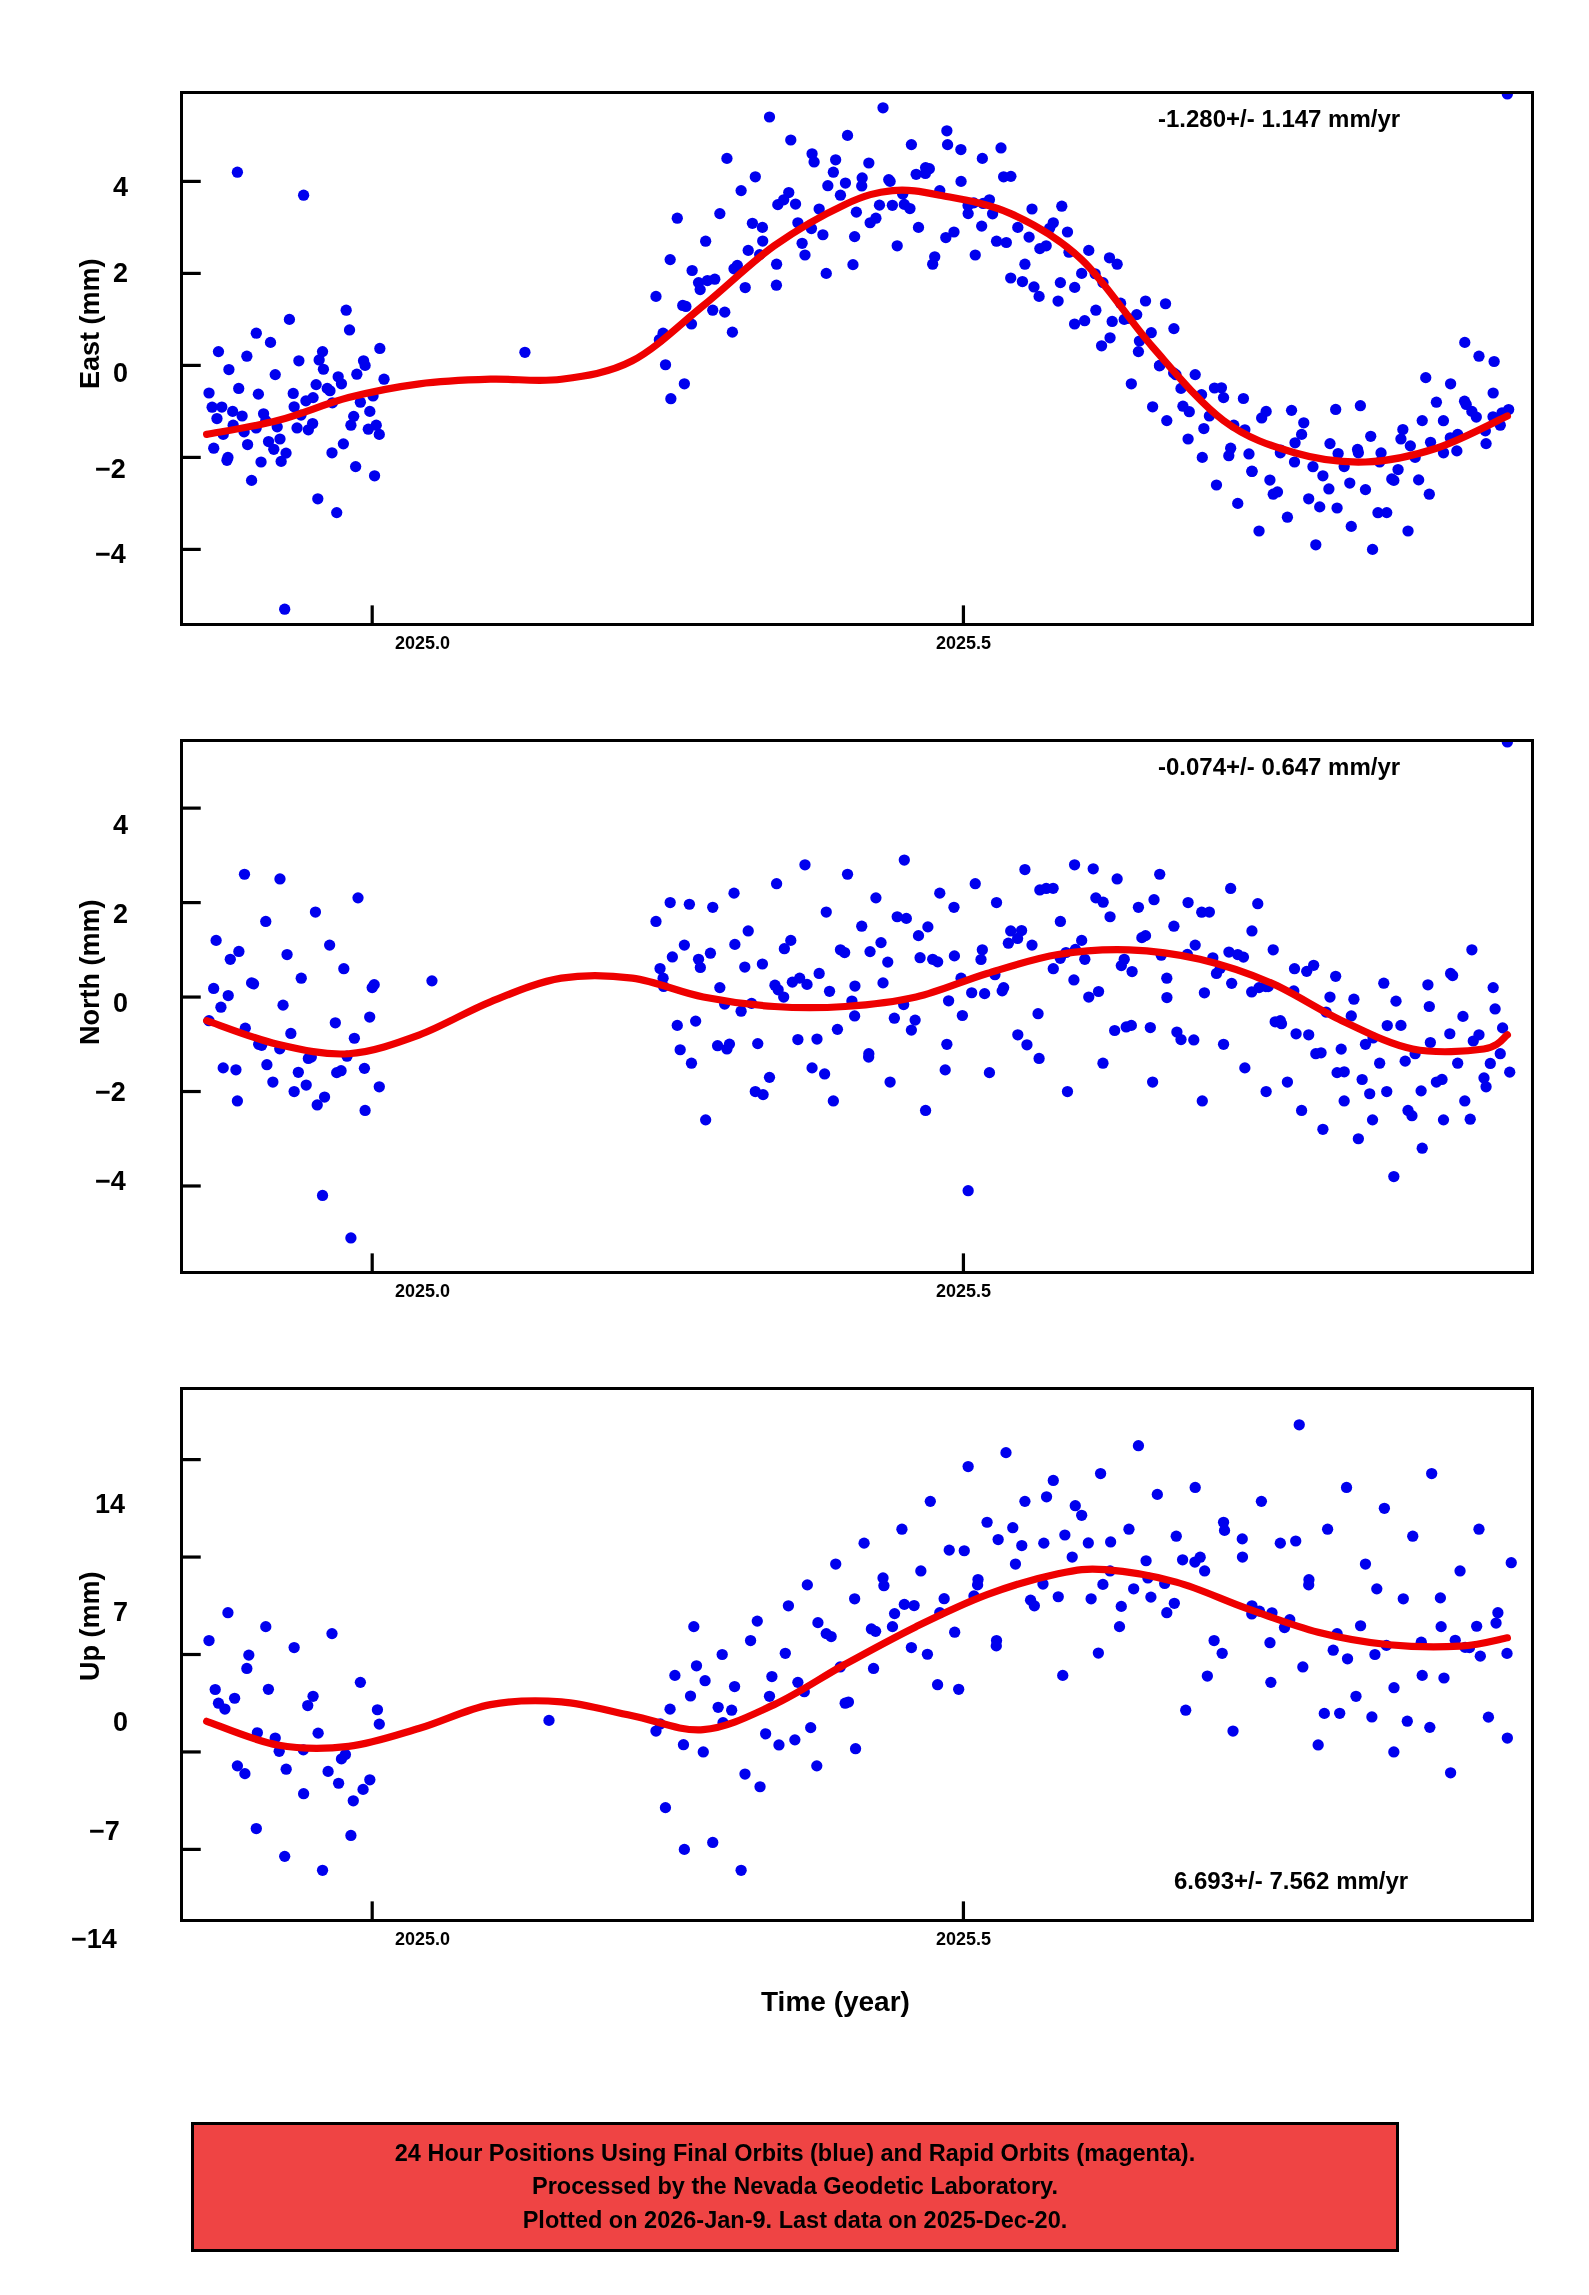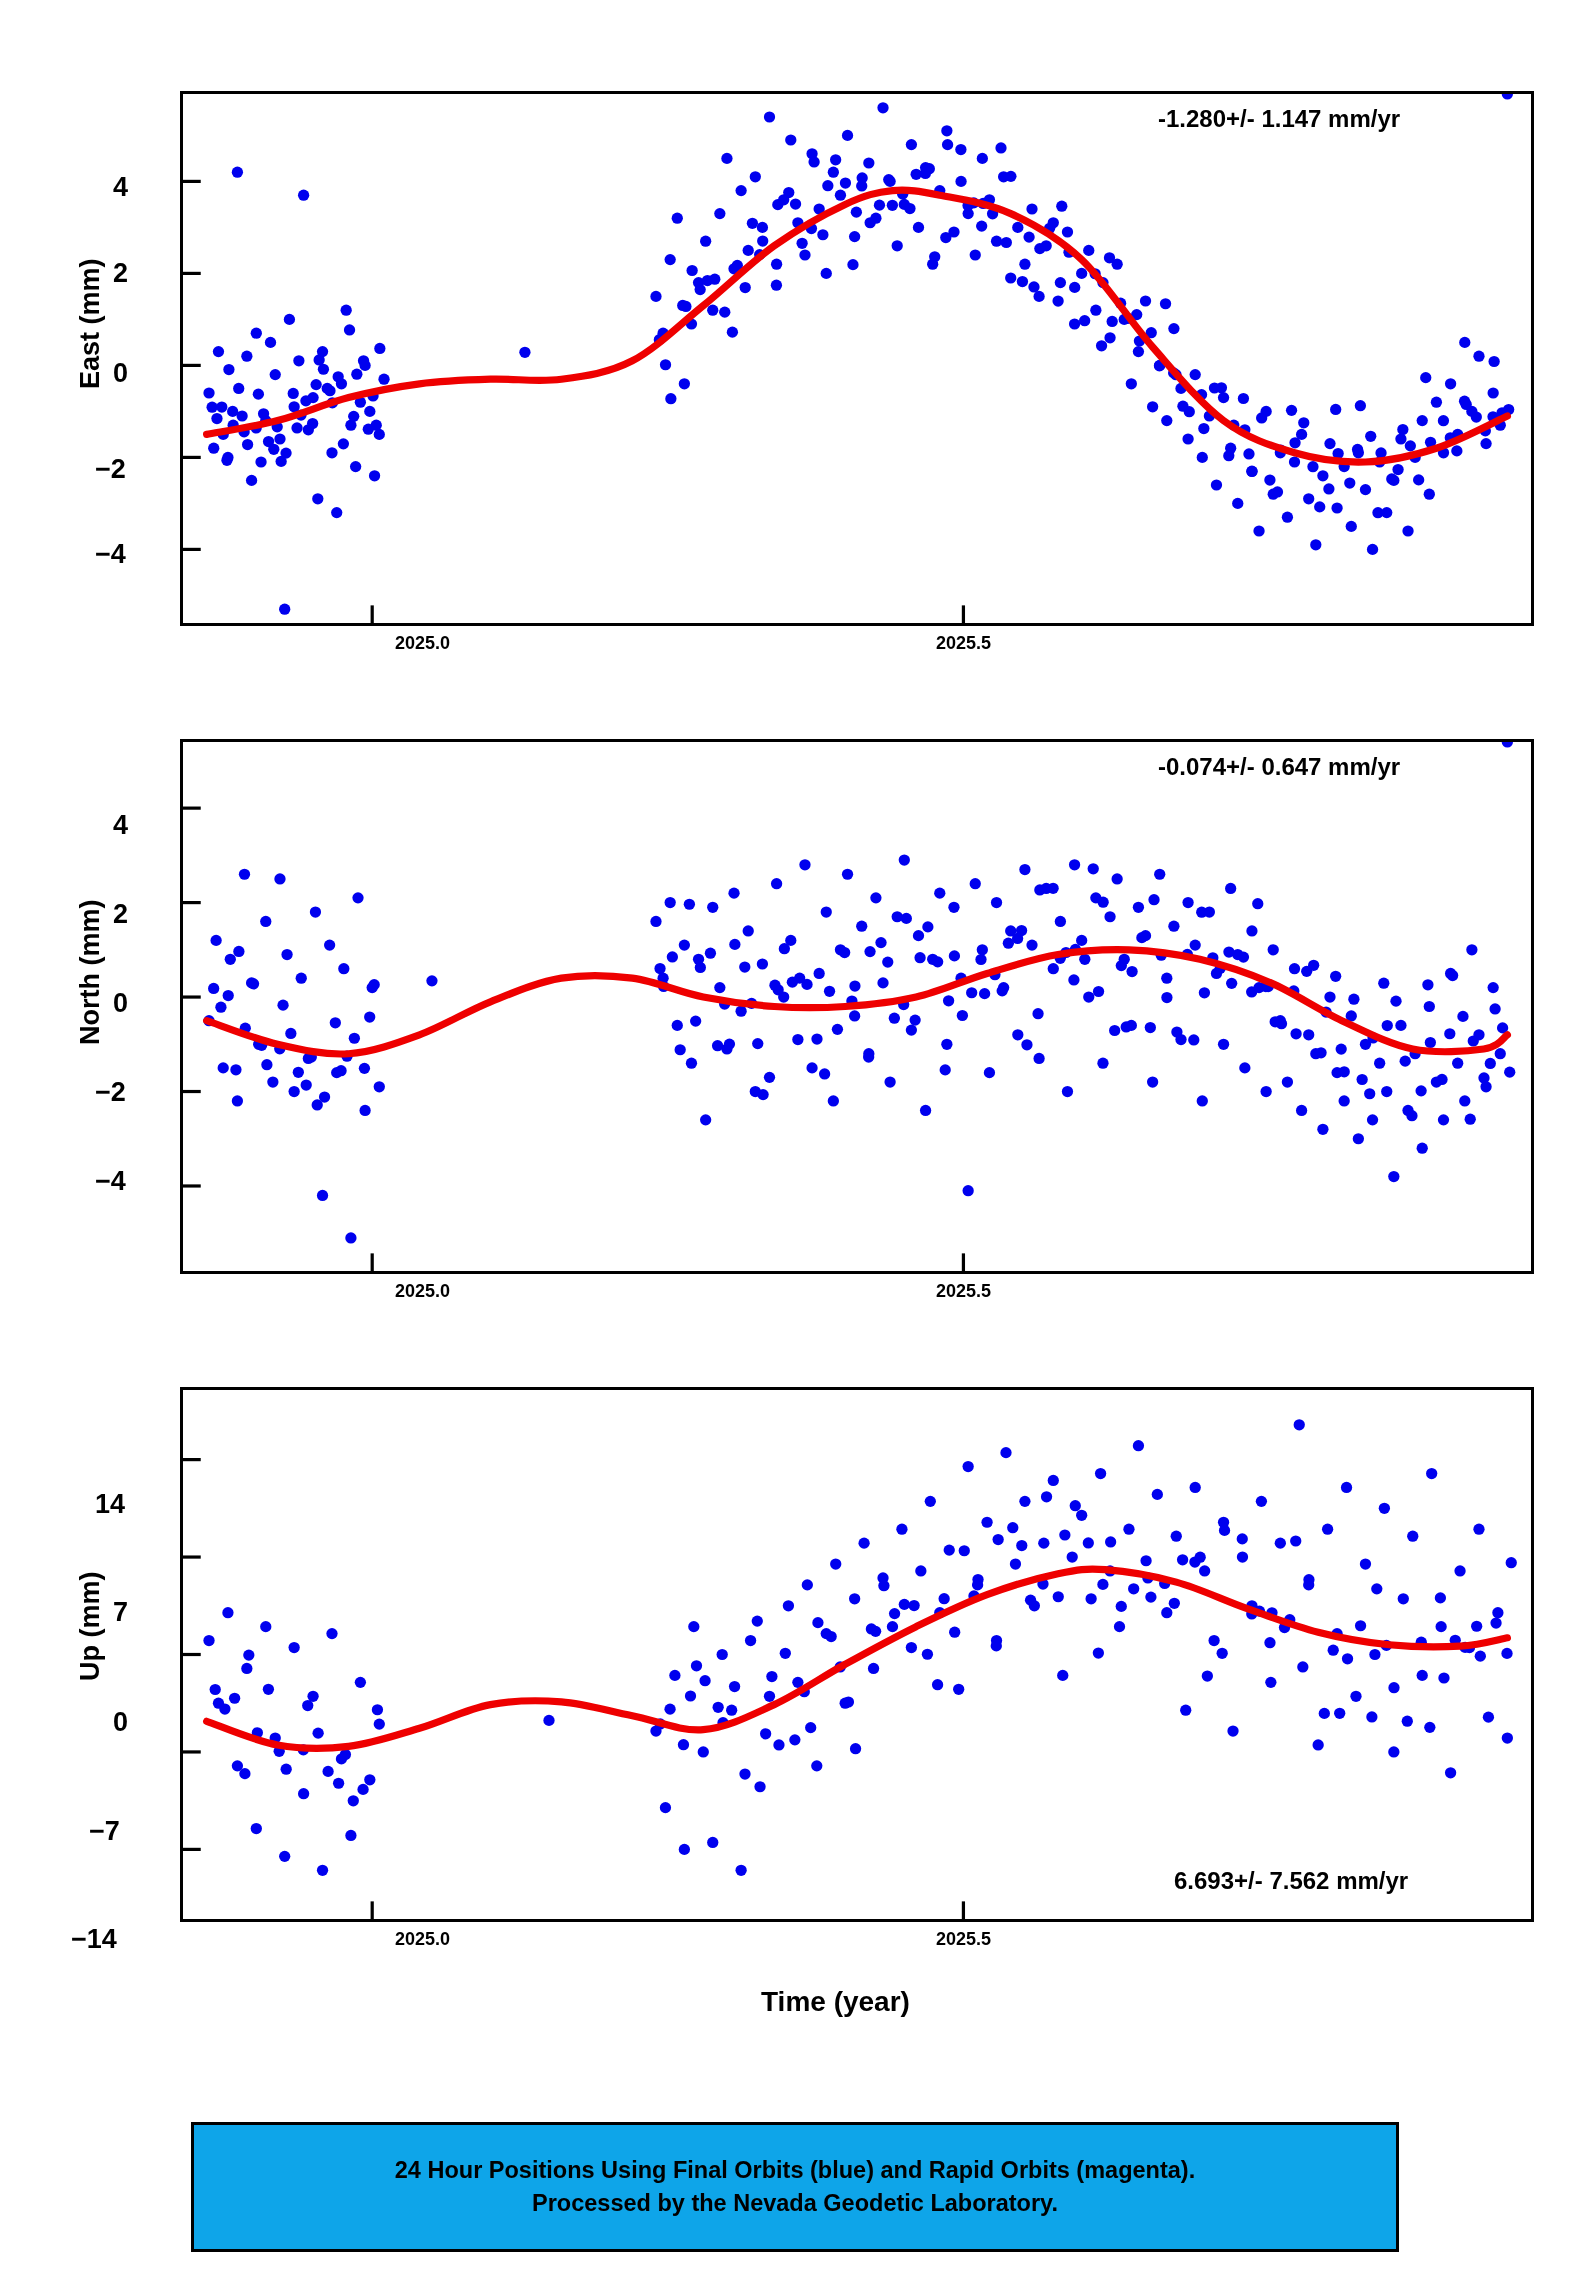--- a/index.html
+++ b/index.html
@@ -6,21 +6,21 @@
   body{width:1589px;height:2295px;font-family:"Liberation Sans",sans-serif;color:#000;}
   .page{position:relative;width:1589px;height:2295px;}
   .title{position:absolute;left:0;top:39px;width:1589px;text-align:center;font-size:32px;font-weight:bold;letter-spacing:0.4px;}
   .panel{position:absolute;border:3.2px solid #000;background:#fff;box-sizing:border-box;}
   .panel svg{display:block;width:100%;height:100%;}
   .ylabel{position:absolute;font-size:27px;font-weight:bold;transform-origin:0 0;transform:rotate(-90deg);white-space:nowrap;}
   .rateanno{position:absolute;font-size:24px;font-weight:bold;white-space:nowrap;}
   .ticklabel{position:absolute;font-size:27px;font-weight:bold;white-space:nowrap;}
   .xticklabel{position:absolute;font-size:18px;font-weight:bold;white-space:nowrap;text-align:right;}
   .xaxislabel{position:absolute;font-size:28px;font-weight:bold;white-space:nowrap;}
-  .footer{position:absolute;left:191px;top:2122px;width:1208px;height:130px;border:3.2px solid #000;box-sizing:border-box;background:#0ea5e9;
+  .footer{position:absolute;left:191px;top:2122px;width:1208px;height:130px;border:3.2px solid #000;box-sizing:border-box;background:#ef4444;
           display:flex;flex-direction:column;align-items:center;justify-content:center;}
   .footer div{font-size:23.5px;font-weight:bold;line-height:1.42;text-align:center;}
 </style>
 </head>
 <body>
 
 <div class="page">
 
 
   <div class="panel" id="panel-east" style="left:180px;top:91px;width:1354px;height:535px;">
@@ -922,16 +922,17 @@
   <div class="ticklabel" style="left:113px;top:1707px;">0</div>
   <div class="ticklabel" style="left:89px;top:1816px;">−7</div>
   <div class="ticklabel" style="left:71px;top:1924px;">−14</div>
   <div class="xticklabel" style="left:395px;top:1929px;">2025.0</div>
   <div class="xticklabel" style="left:936px;top:1929px;">2025.5</div>
   <div class="xaxislabel" style="left:761px;top:1986px;">Time (year)</div>
 
   <div class="footer">
     <div>24 Hour Positions Using Final Orbits (blue) and Rapid Orbits (magenta).</div>
     <div>Processed by the Nevada Geodetic Laboratory.</div>
+    <div>Plotted on 2026-Jan-9. Last data on 2025-Dec-20.</div>
   </div>
 
 </div>
 
 
 </body></html>

